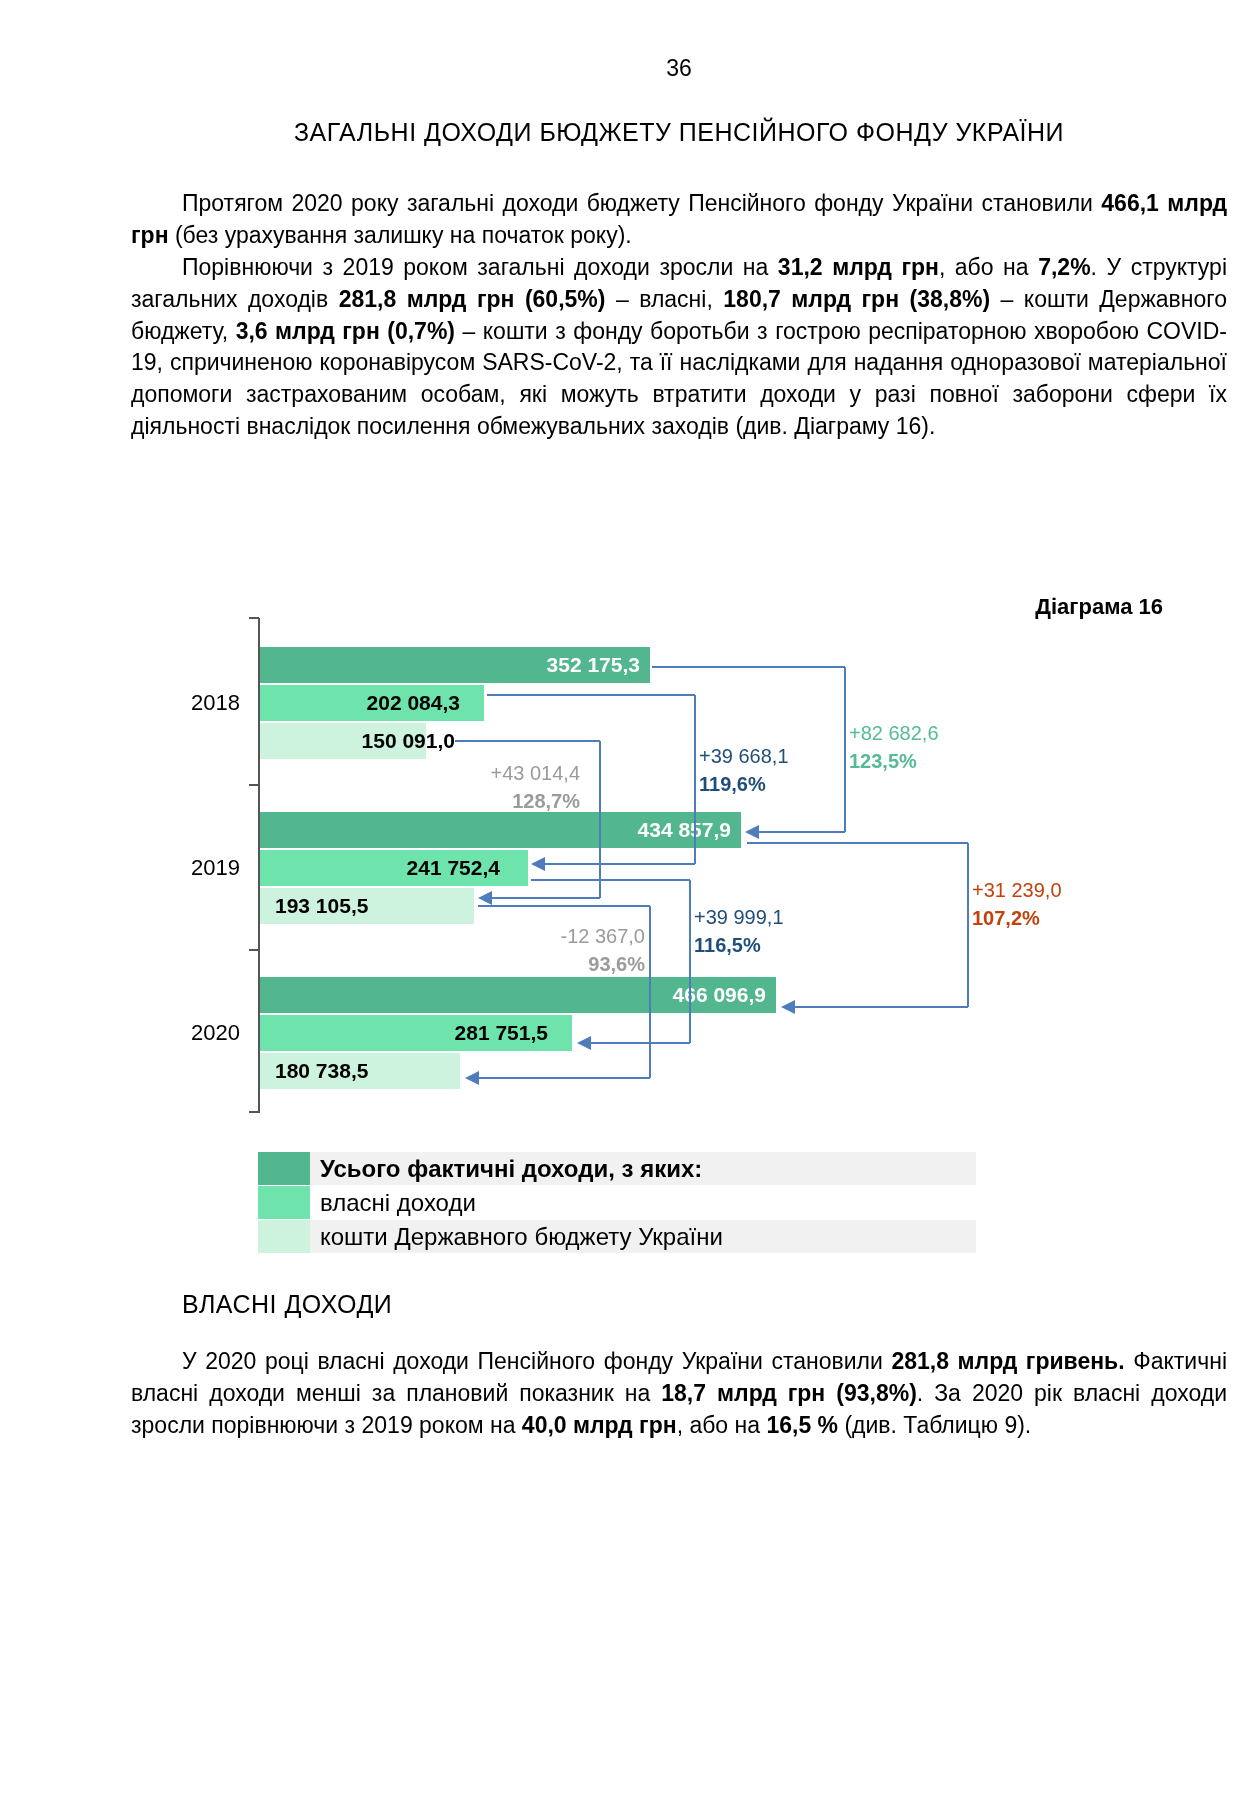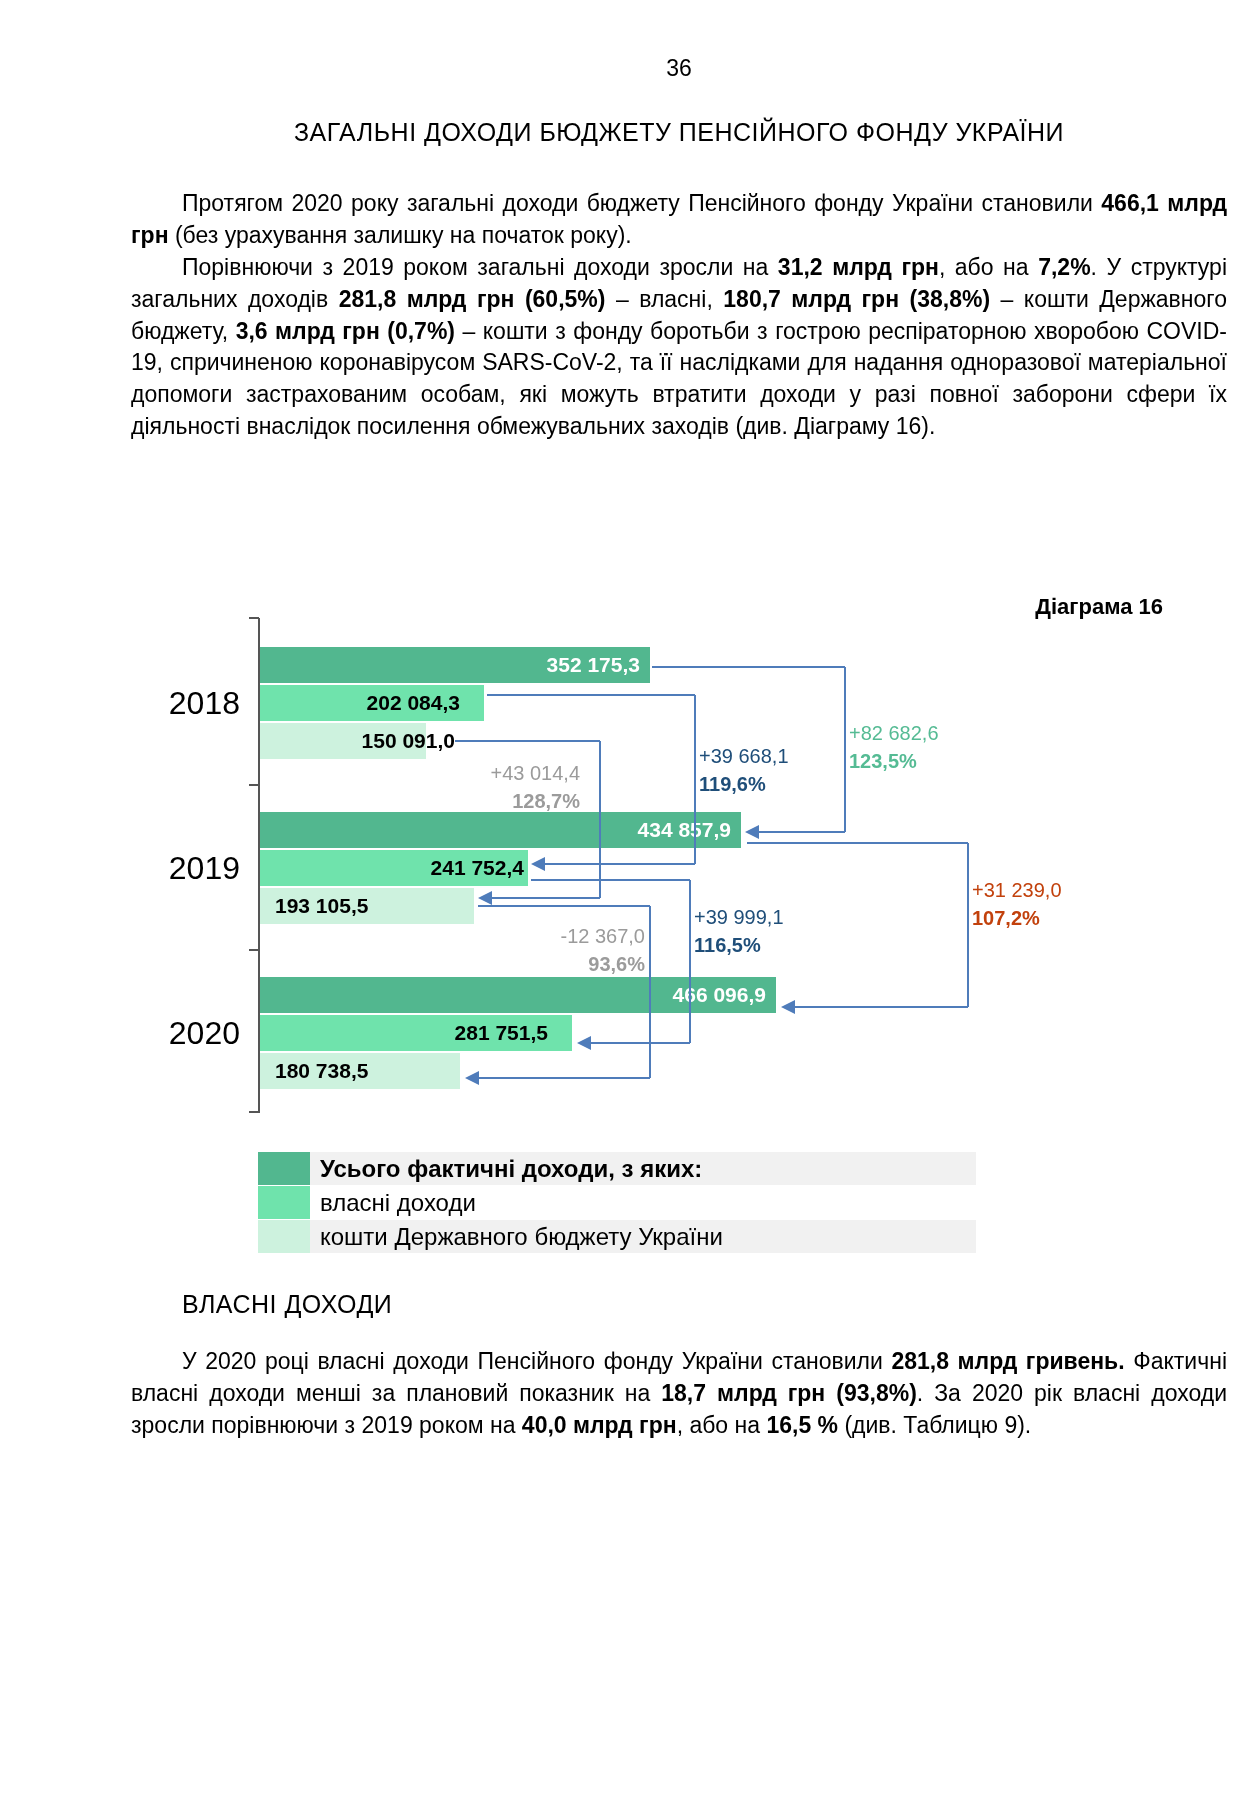--- a/index.html
+++ b/index.html
@@ -8,21 +8,21 @@
   .abs{position:absolute;}
   .pageno{top:55px;left:131px;width:1096px;text-align:center;font-size:23px;}
   .h1{top:118px;left:131px;width:1096px;text-align:center;font-size:25px;letter-spacing:.5px;}
   .para{left:131px;width:1096px;text-align:justify;font-size:23px;line-height:31.8px;
         text-indent:51px;margin:0;}
   .para b{font-weight:bold;}
   .chart-title{top:546px;left:131px;width:1096px;text-align:center;font-weight:bold;font-size:23px;}
   .chart-caption{top:594px;right:77px;font-weight:bold;font-size:22px;}
   .h2{top:1290px;left:182px;font-size:25px;letter-spacing:.5px;}
   .bar-label{position:absolute;font-weight:bold;font-size:21px;white-space:nowrap;line-height:36px;}
-  .year-label{position:absolute;font-size:32px;width:125px;text-align:right;line-height:36px;}
+  .year-label{position:absolute;font-size:22px;width:125px;text-align:right;line-height:36px;}
   .arrow{position:absolute;width:0;height:0;border-top:7px solid transparent;
          border-bottom:7px solid transparent;border-right:14px solid #4f7cba;}
   .ann{position:absolute;font-size:20px;line-height:28px;white-space:nowrap;}
   .ann .pct{font-weight:bold;}
   .ann.alr{text-align:right;}
   .lg-stripe{position:absolute;left:258px;width:718px;height:33px;}
   .lg-swatch{position:absolute;left:258px;width:52px;height:33px;}
   .lg-text{position:absolute;left:320px;font-size:24px;line-height:33px;white-space:nowrap;}
 </style>
 </head>
@@ -46,21 +46,21 @@
       <div style="left: 260px; top: 647px; width: 390px; height: 36px; background: rgb(82, 183, 143); position: absolute;"></div>
       <div class="bar-label" style="top: 647px; height: 36px; color: rgb(255, 255, 255); position: absolute; right: 600px;">352 175,3</div>
       <div style="left: 260px; top: 685px; width: 224px; height: 36px; background: rgb(111, 227, 172); position: absolute;"></div>
       <div class="bar-label" style="top: 685px; height: 36px; color: rgb(0, 0, 0); position: absolute; right: 780px;">202 084,3</div>
       <div style="left: 260px; top: 723px; width: 166px; height: 36px; background: rgb(205, 242, 222); position: absolute;"></div>
       <div class="bar-label" style="top: 723px; height: 28px; color: rgb(0, 0, 0); position: absolute; right: 785px;">150 091,0</div>
       <div class="year-label" style="left: 115px; top: 685px; position: absolute;">2018</div>
       <div style="left: 260px; top: 812px; width: 481px; height: 36px; background: rgb(82, 183, 143); position: absolute;"></div>
       <div class="bar-label" style="top: 812px; height: 36px; color: rgb(255, 255, 255); position: absolute; right: 509px;">434 857,9</div>
       <div style="left: 260px; top: 850px; width: 268px; height: 36px; background: rgb(111, 227, 172); position: absolute;"></div>
-      <div class="bar-label" style="top: 850px; height: 40px; color: rgb(0, 0, 0); position: absolute; right: 716px;">241 752,4</div>
+      <div class="bar-label" style="top: 850px; height: 40px; color: rgb(0, 0, 0); position: absolute; right: 740px;">241 752,4</div>
       <div style="left: 260px; top: 888px; width: 214px; height: 36px; background: rgb(205, 242, 222); position: absolute;"></div>
       <div class="bar-label" style="top: 888px; height: 36px; color: rgb(0, 0, 0); position: absolute; left: 275px;">193 105,5</div>
       <div class="year-label" style="left: 115px; top: 850px; position: absolute;">2019</div>
       <div style="left: 260px; top: 977px; width: 516px; height: 36px; background: rgb(82, 183, 143); position: absolute;"></div>
       <div class="bar-label" style="top: 977px; height: 36px; color: rgb(255, 255, 255); position: absolute; right: 474px;">466 096,9</div>
       <div style="left: 260px; top: 1015px; width: 312px; height: 36px; background: rgb(111, 227, 172); position: absolute;"></div>
       <div class="bar-label" style="top: 1015px; height: 36px; color: rgb(0, 0, 0); position: absolute; right: 692px;">281 751,5</div>
       <div style="left: 260px; top: 1053px; width: 200px; height: 36px; background: rgb(205, 242, 222); position: absolute;"></div>
       <div class="bar-label" style="top: 1053px; height: 36px; color: rgb(0, 0, 0); position: absolute; left: 275px;">180 738,5</div>
       <div class="year-label" style="left: 115px; top: 1015px; position: absolute;">2020</div>

